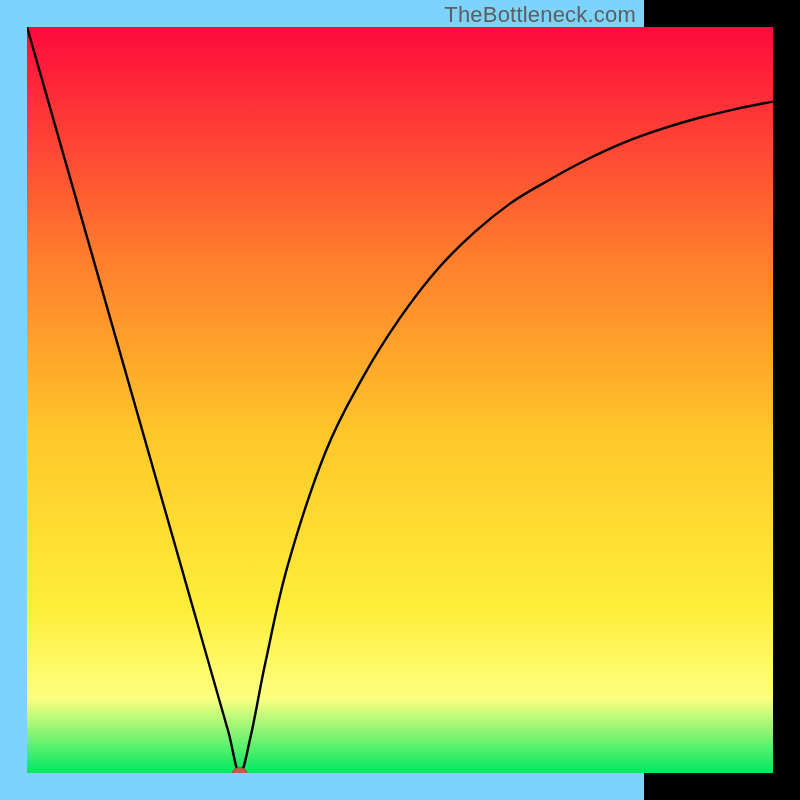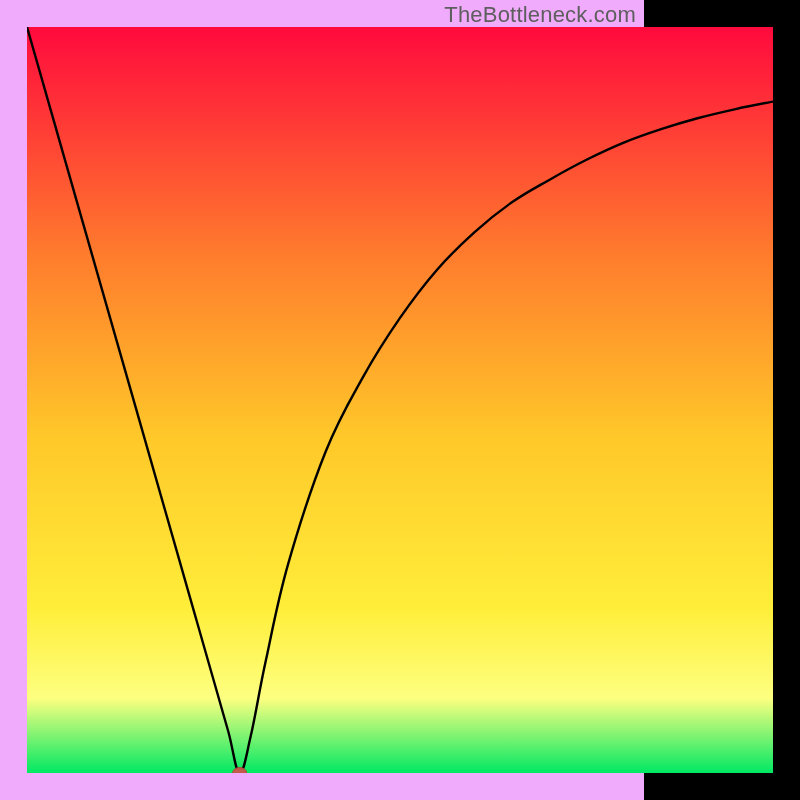--- a/index.html
+++ b/index.html
@@ -8,21 +8,21 @@
     width: 800px;
     height: 800px;
     background: #000;
     font-family: Arial, Helvetica, sans-serif;
     overflow: hidden;
   }
   .frame {
     position: relative;
     width: 644px;
     height: 800px;
-    background: #f0abfc;
+    background: #7dd3fc;
   }
   .watermark {
     position: absolute;
     top: 2px;
     right: 8px;
     color: #5e5e5e;
     font-size: 22px;
     font-weight: 500;
     letter-spacing: 0.2px;
     z-index: 10;

